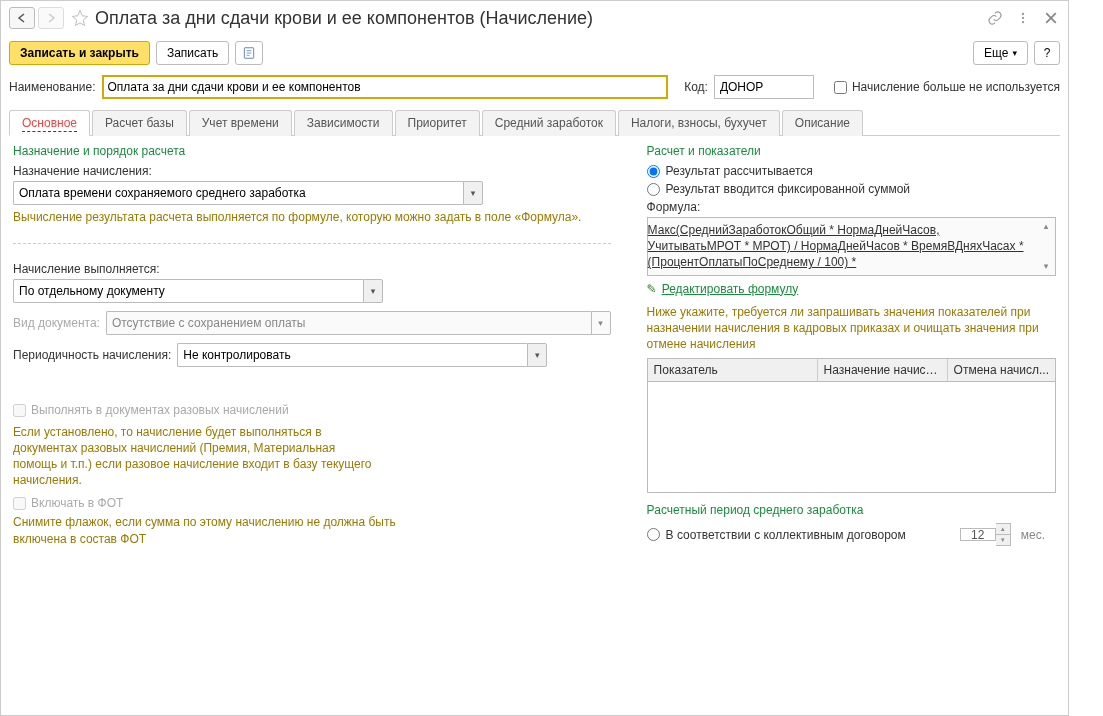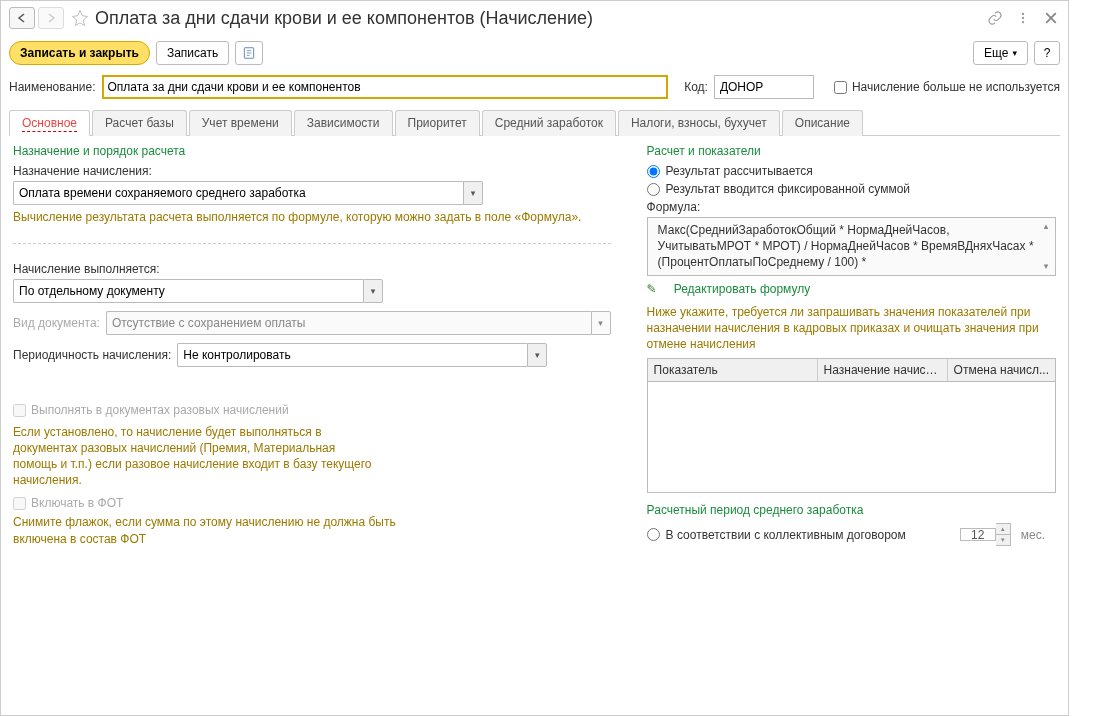--- a/index.html
+++ b/index.html
@@ -7,21 +7,21 @@
   .window { width: 1069px; height: 716px; border: 1px solid #ccc; display: flex; flex-direction: column; background: #fff; }
   .titlebar { display: flex; align-items: center; padding: 4px 8px; height: 34px; }
   .nav-btn { width: 26px; height: 22px; border: 1px solid #bbb; background: #f7f7f7; border-radius: 3px; display: flex; align-items: center; justify-content: center; margin-right: 3px; cursor: default; }
   .nav-btn svg { width: 10px; height: 10px; }
   .star-icon { margin: 0 6px 0 4px; display: flex; align-items: center; }
   .window-title { font-size: 18px; color: #333; flex: 1; }
   .title-right { display: flex; align-items: center; gap: 10px; }
   .title-icon { width: 18px; height: 18px; display: flex; align-items: center; justify-content: center; cursor: pointer; color: #999; }
   .toolbar { display: flex; align-items: center; padding: 4px 8px; gap: 6px; height: 36px; }
   .btn { height: 24px; padding: 0 10px; border: 1px solid #bbb; background: #fff; border-radius: 3px; cursor: pointer; display: inline-flex; align-items: center; font-size: 12px; }
-  .btn-primary { background: #ffe066; border-color: #d4a800; font-weight: bold; border-radius: 12px; }
+  .btn-primary { background: #ffe066; border-color: #d4a800; font-weight: bold; }
   .btn-icon { width: 28px; padding: 0; justify-content: center; }
   .toolbar-spacer { flex: 1; }
   .btn-more::after { content: "▾"; margin-left: 4px; font-size: 9px; }
   .btn-help { width: 26px; padding:0; justify-content:center; }
   .headrow { display: flex; align-items: center; padding: 4px 8px; gap: 6px; }
   .lbl { color: #333; }
   .input-text { height: 24px; border: 1px solid #bbb; padding: 0 5px; font-size: 12px; background: #fff; }
   .input-yellow { border: 1px solid #d4a800; background: #fff; box-shadow: 0 0 0 1px #d4a800 inset; }
   .name-input { flex: 1; }
   .chk { display: inline-flex; align-items: center; gap: 5px; }
@@ -38,26 +38,26 @@
   .combo { display: flex; }
   .combo .input-text { flex: 1; border-right: none; border-radius: 2px 0 0 2px; }
   .combo-btn { width: 20px; height: 24px; border: 1px solid #bbb; background: #f0f0f0; display:flex; align-items:center; justify-content:center; cursor:pointer; border-radius: 0 2px 2px 0; font-size:9px; color:#555; }
   .hint { color: #9c7a00; margin-top: 4px; line-height: 1.35; }
   .dashed-sep { border-top: 1px dashed #ccc; margin: 18px 0; }
   .row-inline { display: flex; align-items: center; gap: 6px; margin-top: 8px; }
   .disabled-text { color: #aaa; }
   .disabled-box .input-text, .disabled-box .combo-btn { color: #888; background:#fafafa; }
   .radio-row { display: flex; align-items: center; gap: 6px; margin: 4px 0; }
   .radio-row input { margin:0; width:13px; height:13px; }
-  .formula-box { border: 1px solid #bbb; background: #fafafa; padding: 4px 20px 4px 10px; font-size: 12px; line-height: 1.35; min-height: 54px; position: relative; }
+  .formula-box { border: 1px solid #bbb; background: #fafafa; padding: 4px 20px 4px 0; font-size: 12px; line-height: 1.35; min-height: 54px; position: relative; text-decoration: underline; }
   .formula-scroll { position:absolute; right:2px; top:2px; bottom:2px; width:14px; display:flex; flex-direction:column; justify-content:space-between; }
   .formula-scroll span { font-size:9px; color:#888; text-align:center; }
   .edit-link { display: inline-flex; align-items: center; gap: 5px; margin-top: 6px; }
   .edit-link .pencil { color: #2a7a1f; }
-  .edit-link a { color: #1a8c3d; cursor: pointer; margin-left: 12px; }
+  .edit-link a { color: #1a8c3d; text-decoration: underline; cursor: pointer; }
   .table { border: 1px solid #bbb; margin-top: 6px; }
   .table-head { display: flex; background: #f0f0f0; border-bottom: 1px solid #bbb; }
   .th { padding: 4px 6px; font-size: 12px; border-right: 1px solid #ccc; white-space: nowrap; overflow:hidden; text-overflow:ellipsis; }
   .th:last-child { border-right: none; }
   .th1 { flex: 0 0 170px; }
   .th2 { flex: 0 0 130px; }
   .th3 { flex: 1; }
   .table-body { height: 110px; background: #fff; }
   .num-spin { display:inline-flex; align-items:center;margin-left:34px; }
   .num-spin .input-text { width:36px; text-align:center; }

